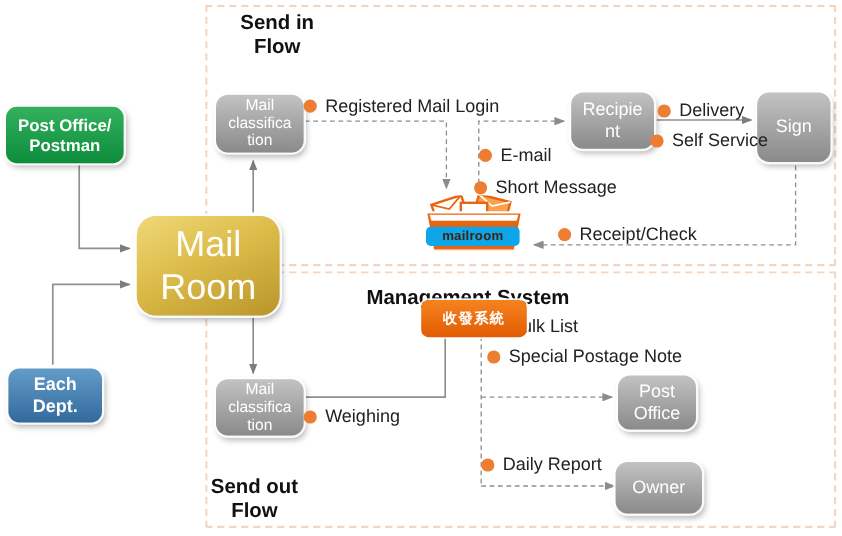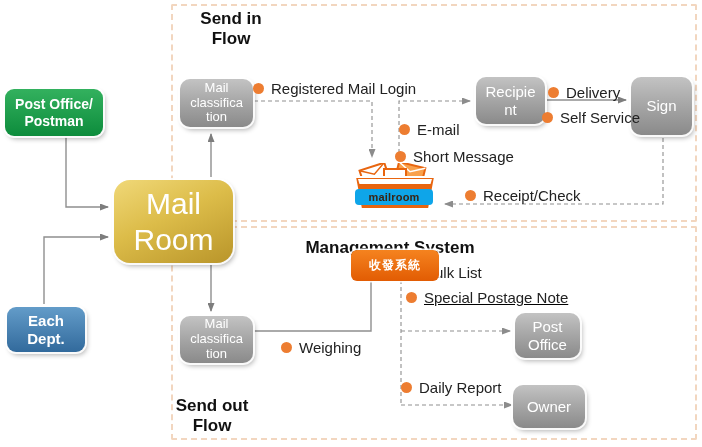--- a/index.html
+++ b/index.html
@@ -48,22 +48,22 @@
   .flow-label{position:absolute;display:flex;align-items:center;gap:7px;z-index:2;height:18px;}
   .flow-label .dot{width:11px;height:11px;border-radius:50%;background:#ED7D31;flex:0 0 auto;}
   .flow-label .txt{font-size:15px;color:#222;white-space:nowrap;}
   #lbl-registered{left:253px;top:79px;}
   #lbl-email{left:399px;top:108px;margin-top:12px;}
   #lbl-short-message{left:395px;top:134px;margin-top:13px;}
   #lbl-delivery{left:548px;top:83px;}
   #lbl-self-service{left:542px;top:108px;}
   #lbl-receipt-check{left:465px;top:186px;}
   #lbl-bulk-list{left:407px;top:263px;}
-  #lbl-special-postage{left:406px;top:288px;text-decoration:underline;}
-  #lbl-weighing{left:253px;top:338px;margin-left:28px;}
+  #lbl-special-postage{left:406px;top:288px;}
+  #lbl-weighing{left:253px;top:338px;}
   #lbl-daily-report{left:401px;top:378px;}
 
   
   #system-icon{position:absolute;left:351px;top:163px;width:88px;height:74px;z-index:3;}
   #system-icon .box-art{position:absolute;left:0;top:0;width:88px;height:46px;}
   #system-badge{
     position:absolute;left:4px;top:26px;width:78px;height:15px;background:#fff;
     border:8px solid #0ea5e9;border-radius:4px;display:flex;align-items:center;justify-content:center;
     font-size:11px;font-weight:bold;color:#3a2413;letter-spacing:.2px;box-sizing:border-box;
   }

